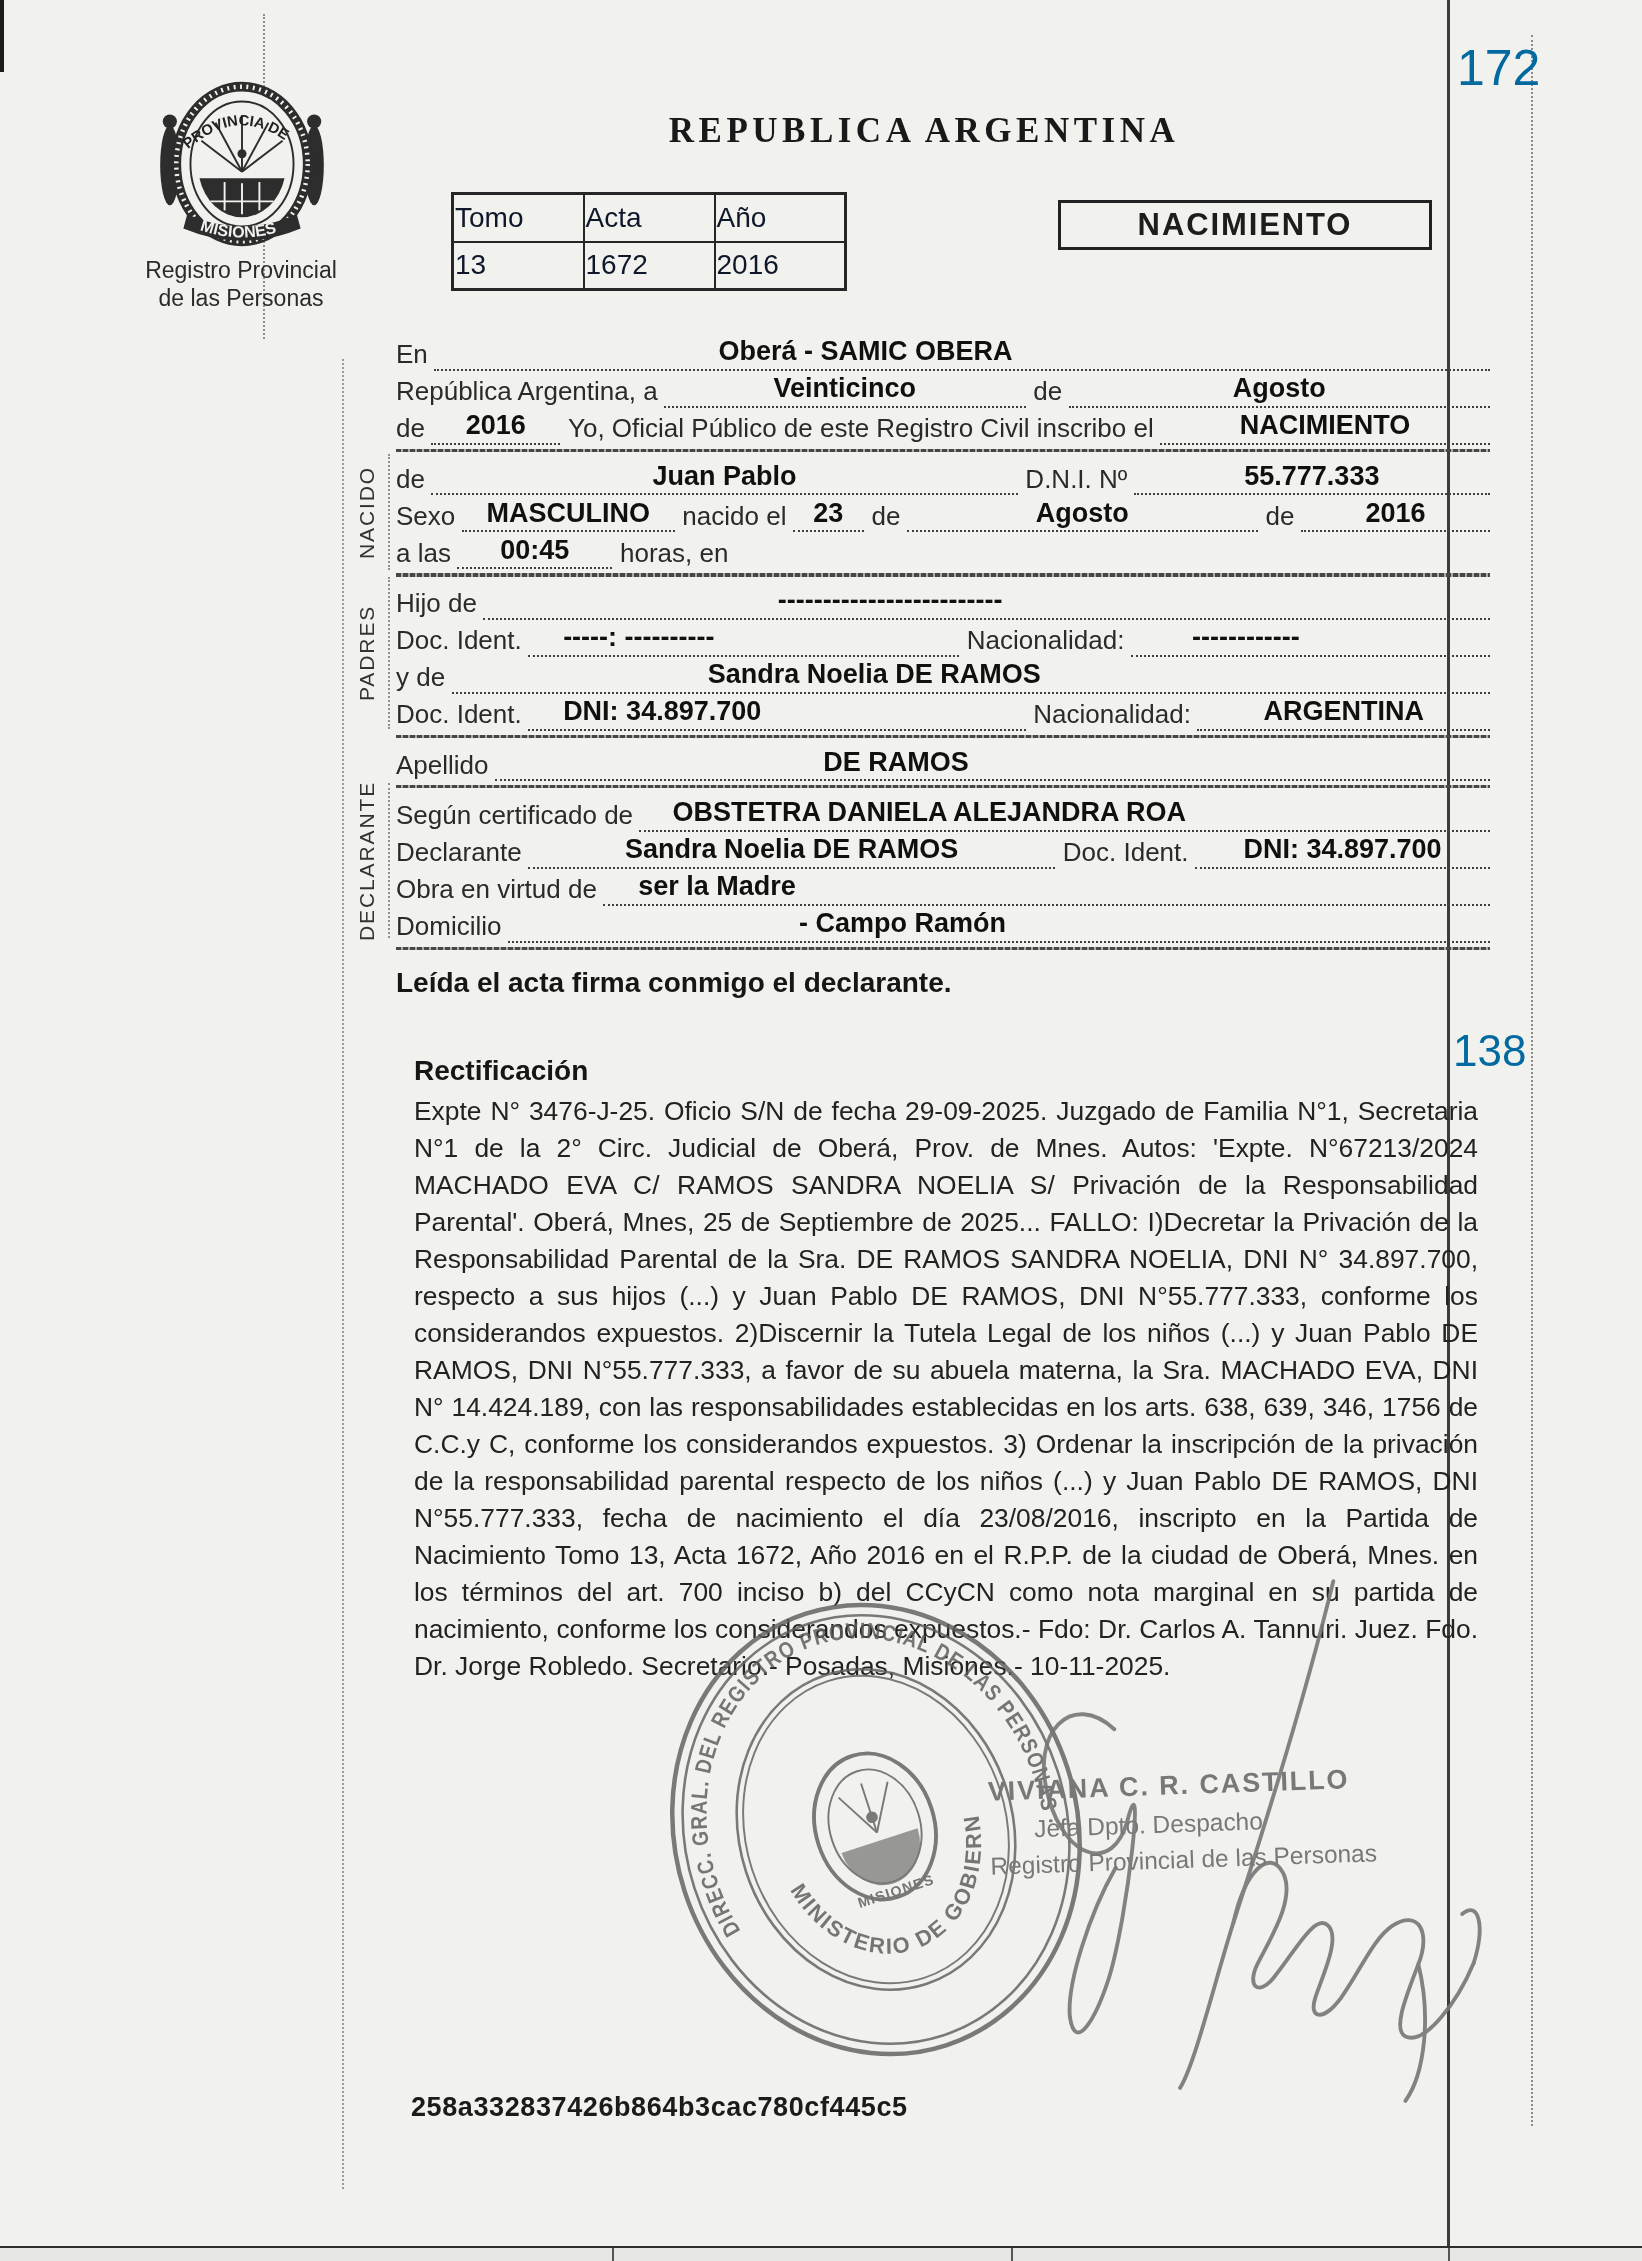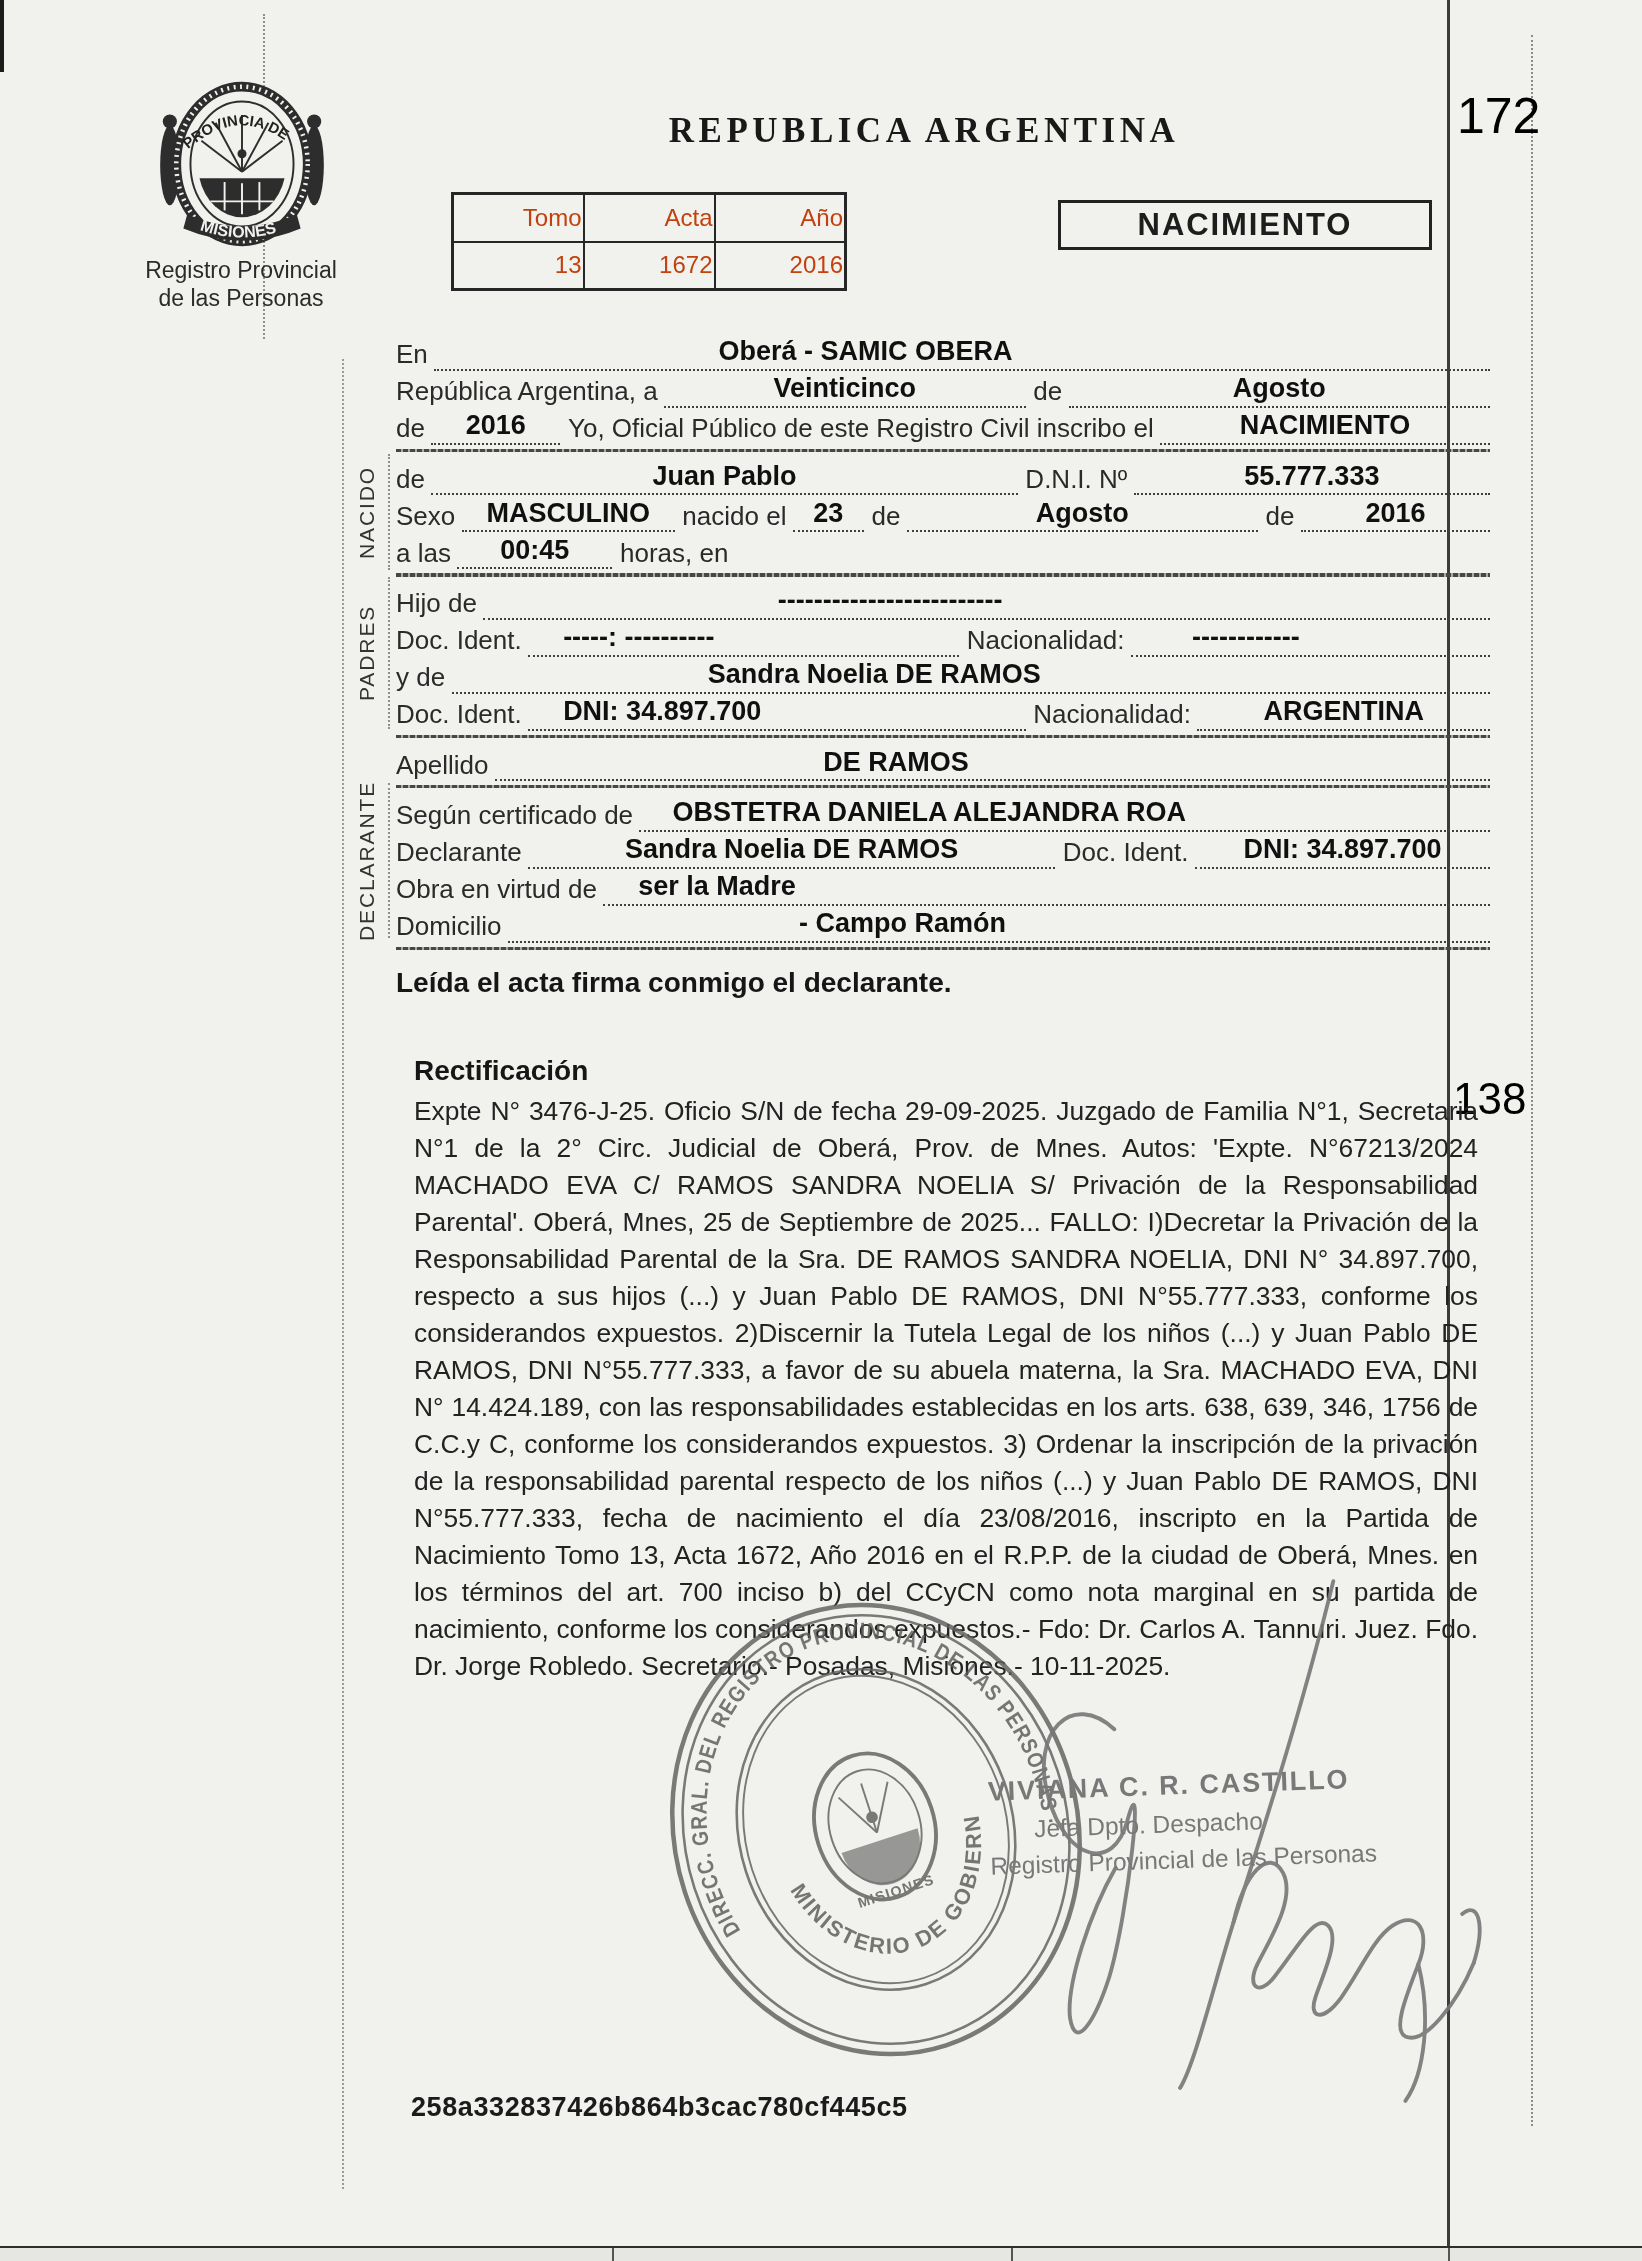--- a/index.html
+++ b/index.html
@@ -22,33 +22,33 @@
   .edge-top-left { left:0; top:0; width:3.9px; height:72px; background:#1c1c1c; }
   .bottom-line { left:0; top:2246px; width:1643px; height:2.6px; background:#2e2e2e; }
   .bottom-strip { left:0; top:2248px; width:1643px; height:13px; background:#e6e6e3; }
   .bottom-tick { top:2248px; width:1.9px; height:13px; background:#555; }
 
   
   .logo-caption { left:140px; top:256px; width:202px; text-align:center;
     font-size:23px; line-height:28px; color:#2b2b2b; }
 
   
-  .pnum { color:#000000; font-weight:normal;margin-top:48px; }
+  .pnum { color:#0369a1; font-weight:normal; }
   .pnum-172 { left:1457px; top:39px; font-size:50px; }
   .pnum-138 { left:1453px; top:1026px; font-size:44px; }
 
   
   .doc-title { left:399px; top:111px; width:1050px; text-align:center;
     font-family:Liberation Serif, serif; font-weight:bold;
     font-size:35px; letter-spacing:4.5px; color:#191919; }
   table.reg-table { left:451px; top:192px; width:396px; border-collapse:collapse;
     position:absolute; }
   table.reg-table th, table.reg-table td {
     border:2.6px solid #262626; width:33.33%; height:48px;
-    font-size:24px; text-align:right; font-weight:normal; color:#c2410c; }
+    font-size:28px; text-align:left; font-weight:normal; color:#0f172a; }
   table.reg-table { border:3.9px solid #262626; }
   .type-box { left:1058px; top:200px; width:374px; height:50px;
     border:3.2px solid #222; display:flex; align-items:center; justify-content:center;
     font-size:31px; font-weight:bold; letter-spacing:1.9px; color:#1d1d1d; }
 
   
   .form { left:396px; top:334px; width:1094px; }
   .row { display:flex; align-items:flex-end; height:37px; }
   .lbl { white-space:nowrap; font-size:26px; color:#2a2a2a;
     padding:0 6.4px 2.6px 0; line-height:1.05; }

